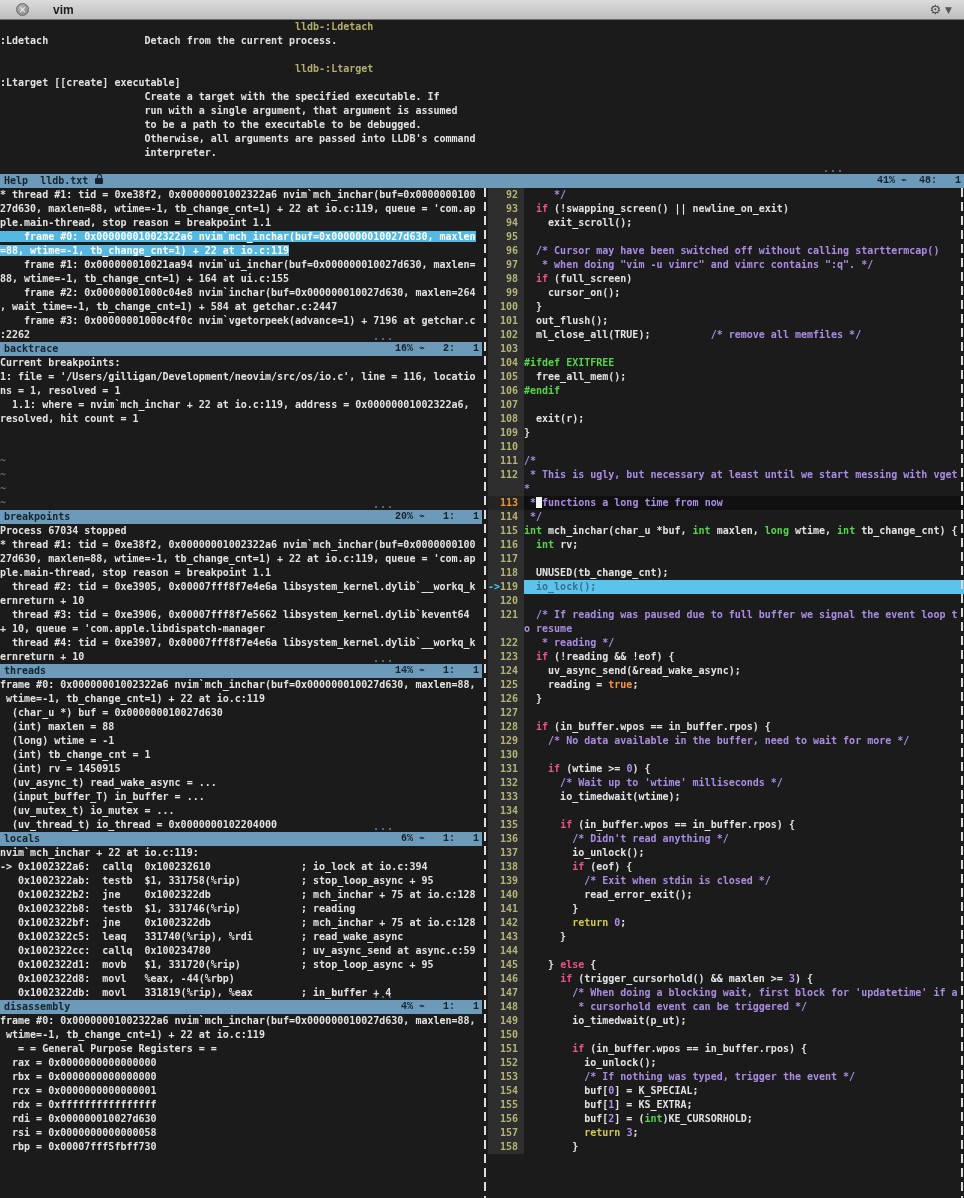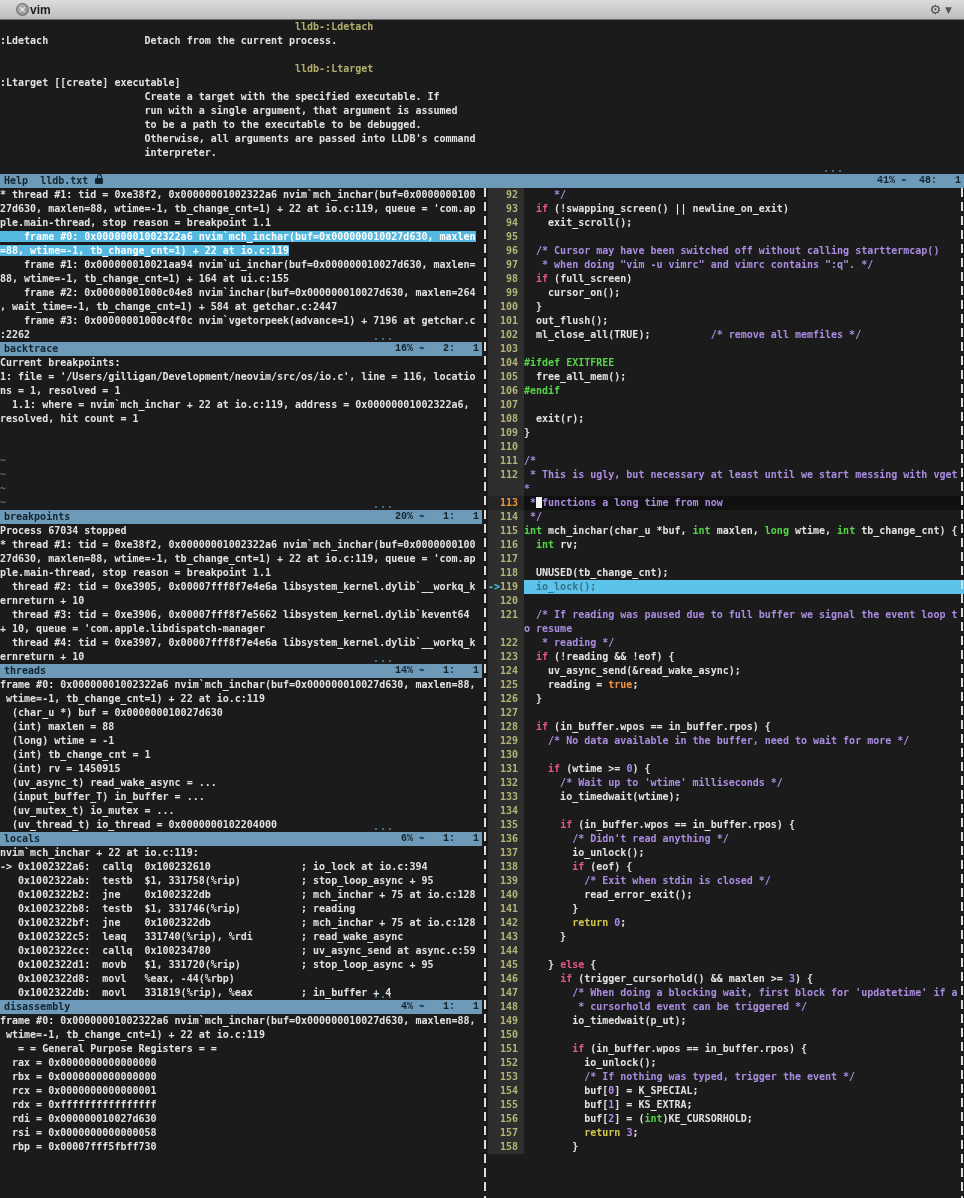--- a/index.html
+++ b/index.html
@@ -4,21 +4,21 @@
 <style>
   html,body{margin:0;padding:0;background:#444;}
   .window{width:964px;height:1198px;position:relative;overflow:hidden;background:#1b1b1b;
     font-family:"DejaVu Sans Mono","Liberation Mono",monospace;}
   
   .titlebar{height:20px;background:linear-gradient(#dcdcdc,#bdbdbd);border-bottom:1px solid #6f6f6f;
     display:flex;align-items:center;box-sizing:border-box;font-family:"Liberation Sans",sans-serif;}
   .close-btn{width:13px;height:13px;border-radius:50%;background:radial-gradient(circle at 40% 35%,#b5b5b5,#848484);
     border:1px solid #6a6a6a;color:#f0f0f0;font-size:9px;line-height:12px;text-align:center;margin-left:16px;
     box-sizing:border-box;cursor:default;}
-  .win-title{margin-left:1px;font-size:12px;font-weight:bold;color:#1d1d1d;}
+  .win-title{margin-left:24px;font-size:12px;font-weight:bold;color:#1d1d1d;}
   .tb-right{margin-left:auto;margin-right:12px;display:flex;align-items:center;gap:4px;}
   .gear{font-size:13px;color:#4b4b4b;font-family:"DejaVu Sans",sans-serif;}
   .caret{font-size:9px;color:#555;font-family:"DejaVu Sans",sans-serif;}
   
   .term{position:absolute;top:20px;left:0;right:0;bottom:0;background:#1b1b1b;
     font-size:10px;line-height:14px;font-weight:bold;color:#e2e2e2;}
   .trow{height:14px;line-height:14px;white-space:pre;overflow:hidden;}
   .helptag{color:#b3ad6d;}
   .tilde{color:#5d6a76;}
   .help-pane{height:154px;overflow:hidden;}

